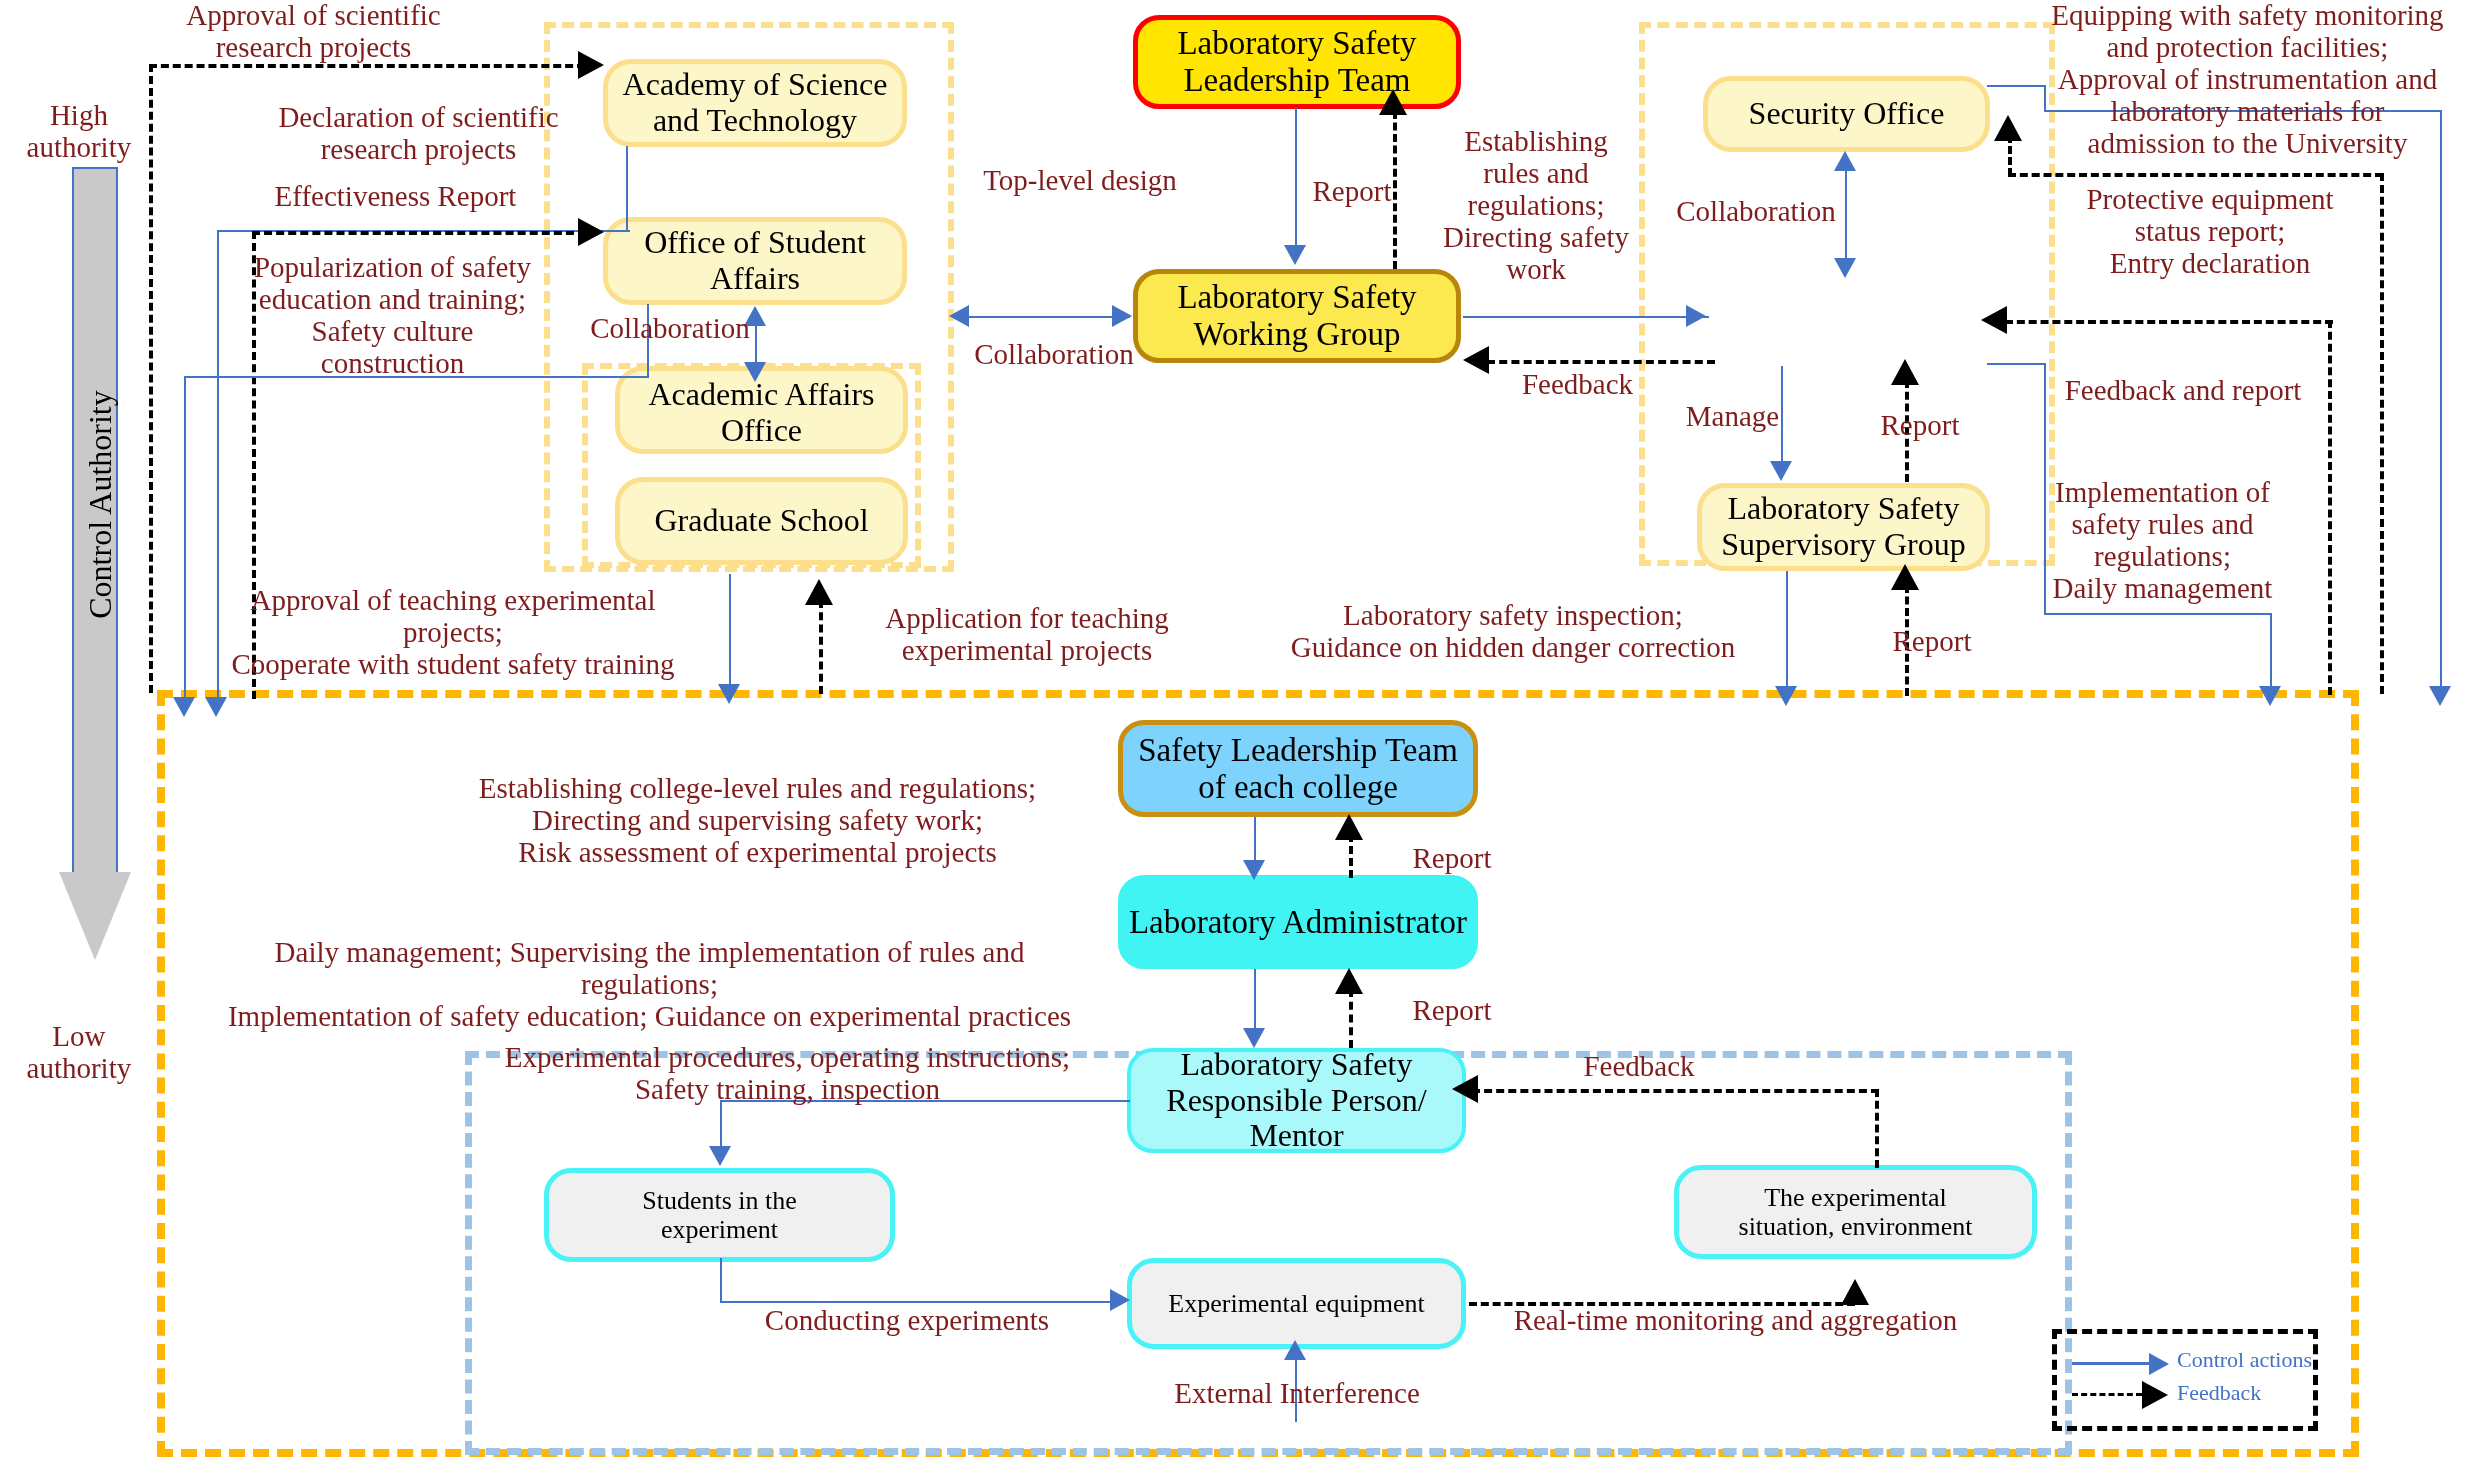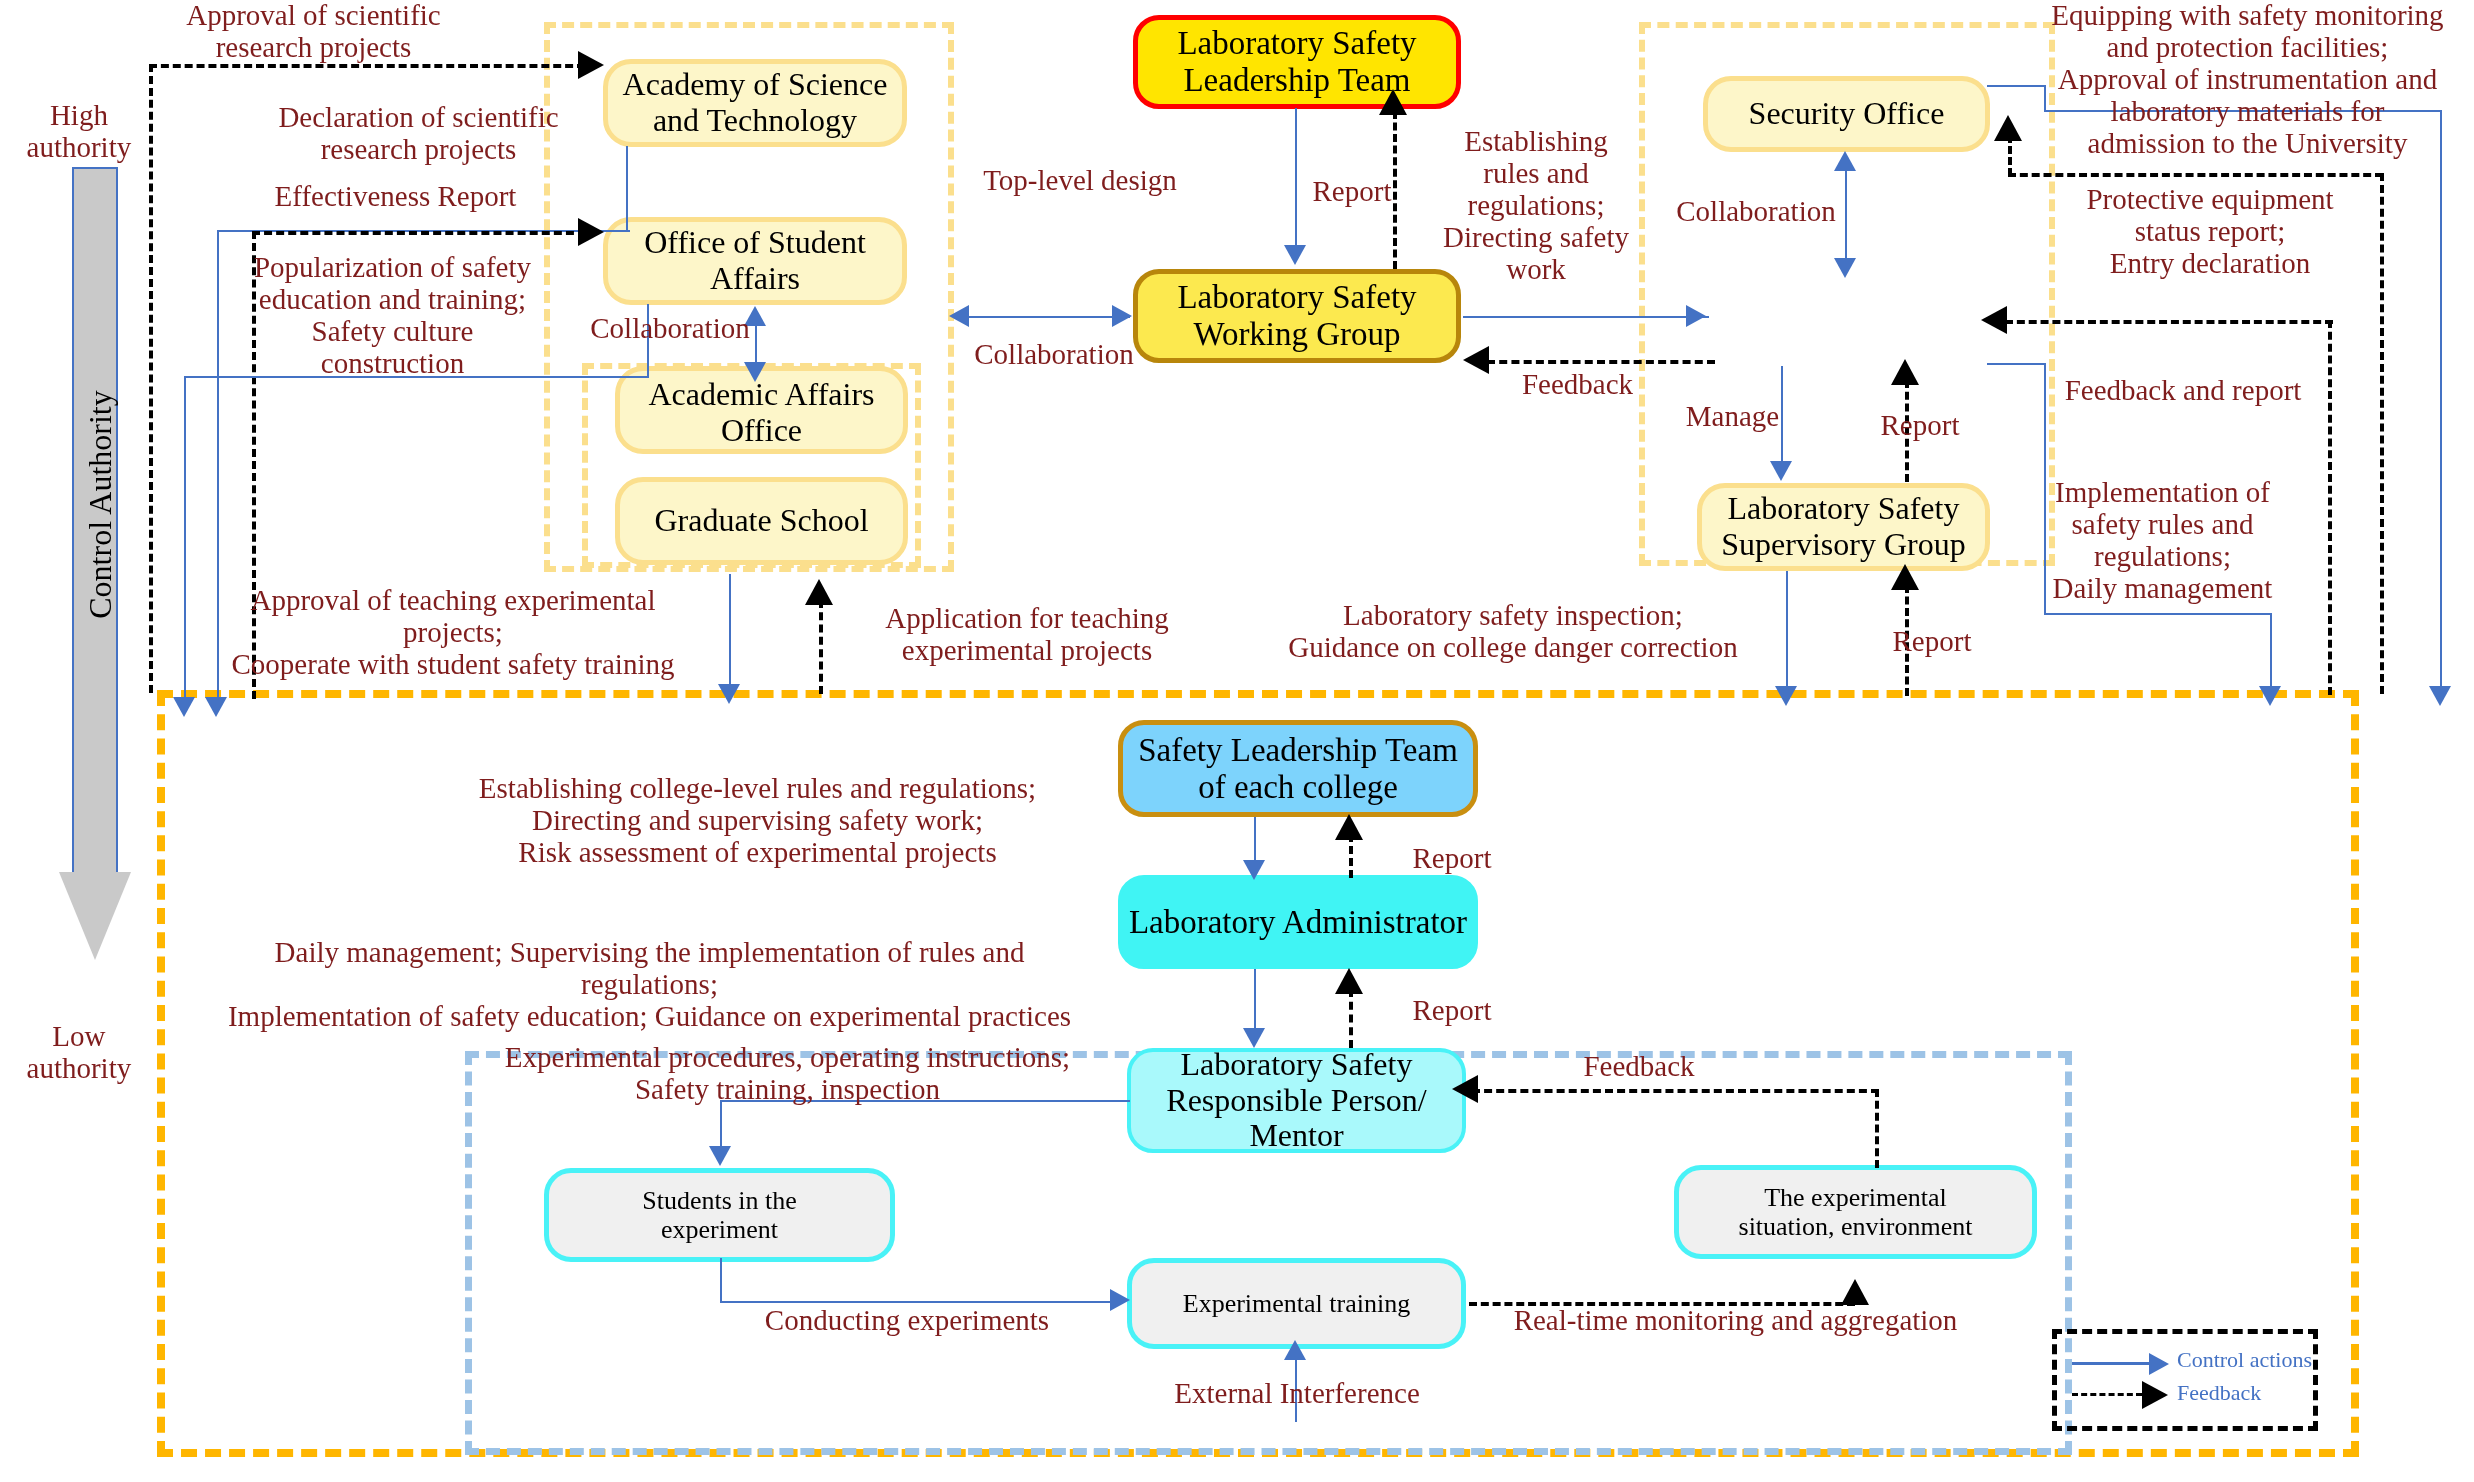--- a/index.html
+++ b/index.html
@@ -128,21 +128,21 @@
 Responsible Person/
 Mentor</span>
     </div>
 
   <div class="node n-grey" style="left:544px;top:1168px;width:351px;height:94px;">
     <span style="white-space: pre-line;">Students in the
 experiment</span>
     </div>
 
   <div class="node n-grey" style="left:1127px;top:1258px;width:339px;height:91px;">
-    <span style="white-space: pre-line;">Experimental training</span>
+    <span style="white-space: pre-line;">Experimental equipment</span>
     </div>
 
   <div class="node n-grey" style="left:1674px;top:1165px;width:363px;height:94px;">
     <span style="white-space: pre-line;">The experimental
 situation, environment</span>
     </div>
 
   <div class="dv" style="left:149px;top:64px;height:629px;"></div>
   <div class="dh" style="left:149px;top:64px;width:436px;"></div>
   <div class="arw ka-rt" style="left:578px;top:51px;"></div>
@@ -290,21 +290,21 @@
 status report;
 Entry declaration</div>
   <div class="lbl" style="left: 2022px; top: 375px; width: 322px; white-space: pre-line;">Feedback and report</div>
   <div class="lbl" style="left: 1633px; top: 401px; width: 199px; white-space: pre-line;">Manage</div>
   <div class="lbl" style="left: 1832px; top: 410px; width: 176px; white-space: pre-line;">Report</div>
   <div class="lbl" style="left: 2019px; top: 477px; width: 287px; white-space: pre-line;">Implementation of
 safety rules and
 regulations;
 Daily management</div>
   <div class="lbl" style="left: 1270px; top: 600px; width: 486px; white-space: pre-line;">Laboratory safety inspection;
-Guidance on college danger correction</div>
+Guidance on hidden danger correction</div>
   <div class="lbl" style="left: 1844px; top: 626px; width: 176px; white-space: pre-line;">Report</div>
 
   <div class="lbl" style="left: 427px; top: 773px; width: 661px; white-space: pre-line; font-family: Liberation Serif, serif;">Establishing college-level rules and regulations;
 Directing and supervising safety work;
 Risk assessment of experimental projects</div>
   <div class="lbl" style="left: 1364px; top: 843px; width: 176px; white-space: pre-line;">Report</div>
   <div class="lbl" style="left: 199px; top: 937px; width: 901px; white-space: pre-line;">Daily management; Supervising the implementation of rules and
 regulations;
 Implementation of safety education; Guidance on experimental practices</div>
   <div class="lbl" style="left: 1364px; top: 995px; width: 176px; white-space: pre-line;">Report</div>

